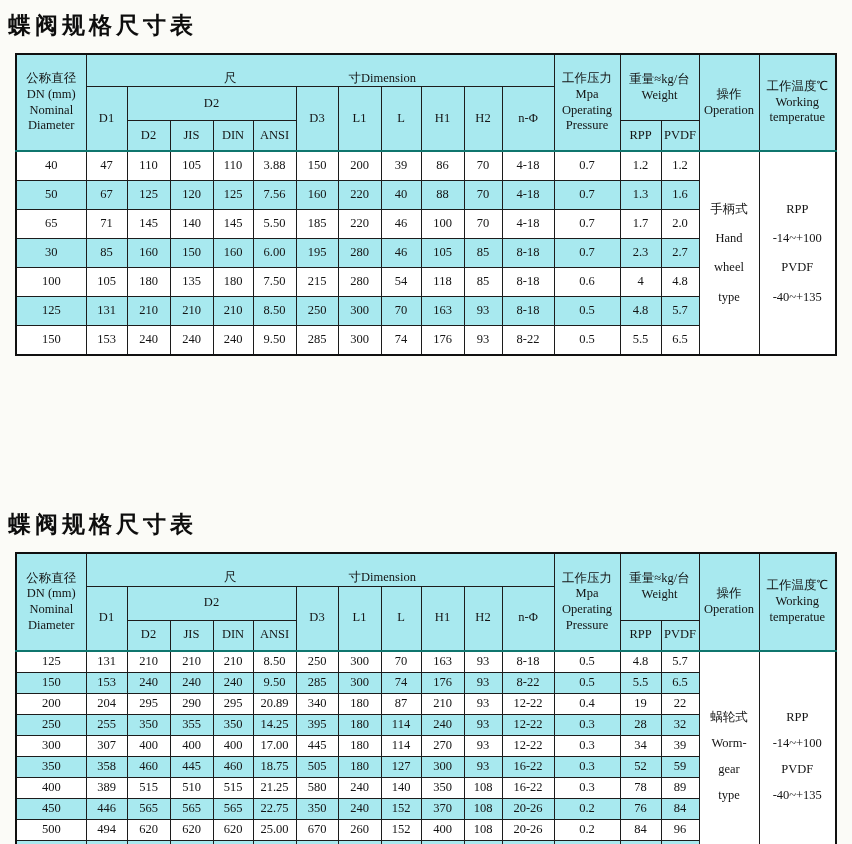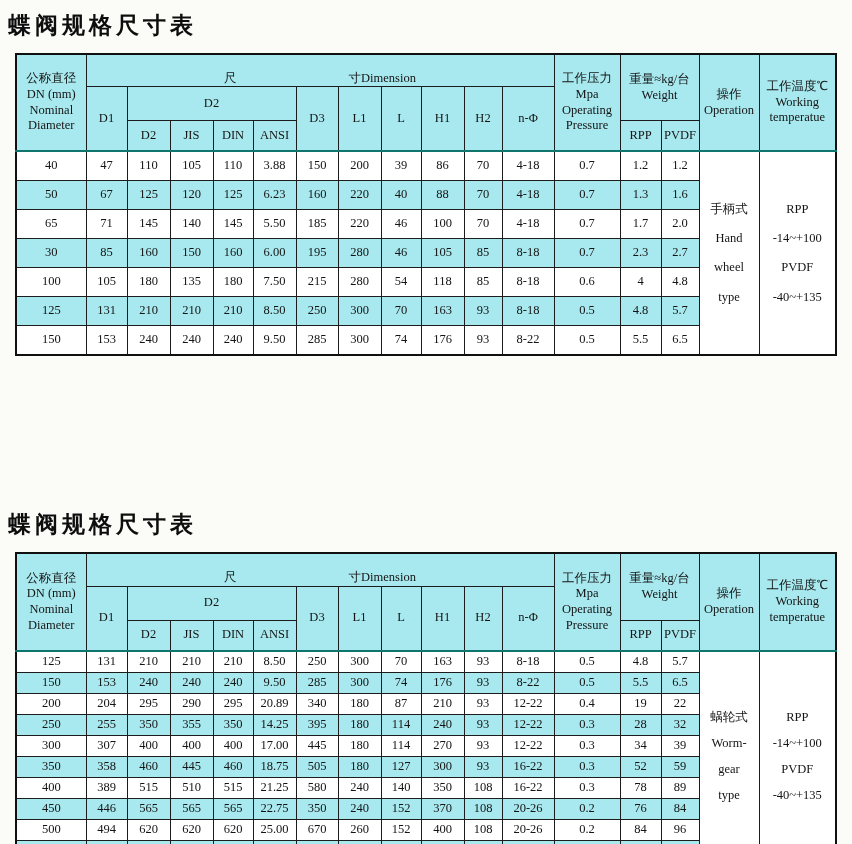--- a/index.html
+++ b/index.html
@@ -149,21 +149,21 @@
 -14~+100
 PVDF
 -40~+135</td>
         </tr>
         <tr class="alt">
           <td>50</td>
           <td>67</td>
           <td>125</td>
           <td>120</td>
           <td>125</td>
-          <td>6.23</td>
+          <td>7.56</td>
           <td>160</td>
           <td>220</td>
           <td>40</td>
           <td>88</td>
           <td>70</td>
           <td>4-18</td>
           <td>0.7</td>
           <td>1.3</td>
           <td>1.6</td>
         </tr>

